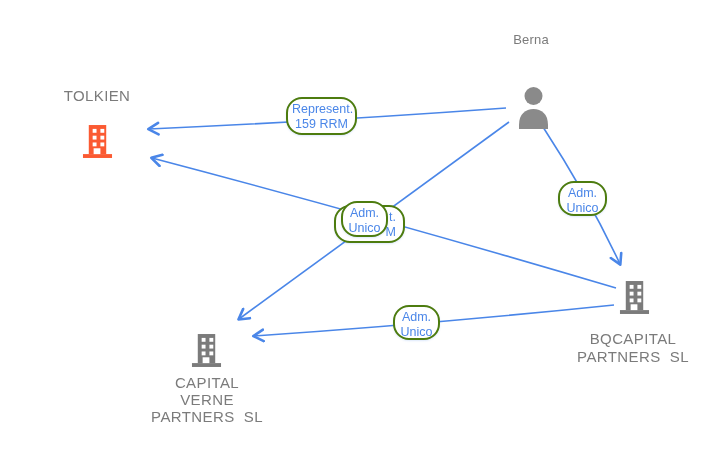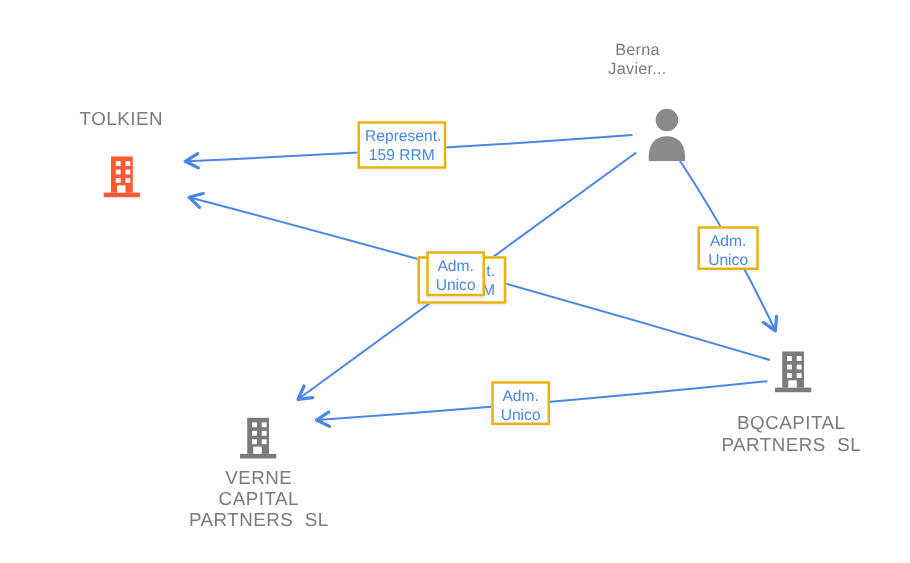--- a/index.html
+++ b/index.html
@@ -9,21 +9,21 @@
   }
   svg.edges{position:absolute;left:0;top:0;z-index:1;}
   .node-label{
     position:absolute;text-align:center;color:#7b7b7b;
     font-size:15px;line-height:16px;letter-spacing:.4px;z-index:2;
   }
   .node-label .name-line{display:block;white-space:pre;}
   .person-label{font-size:13px;line-height:14.5px;letter-spacing:.2px;}
   .node-icon{position:absolute;z-index:2;cursor:pointer;}
   .elabel{
-    position:absolute;background:#ffffff;border:2px solid #eab308;border-radius:0;
+    position:absolute;background:#ffffff;border:2px solid #4d7c0f;border-radius:16px;
     color:#4a86e8;font-size:12.5px;line-height:15px;text-align:center;
     padding:3px 4px 0 4px;box-sizing:border-box;
     box-shadow:0 1px 2px rgba(74,134,232,.18);
   }
   .elabel span{display:block;white-space:pre;}
   #lbl-represent{left:286px;top:97px;width:71px;height:38px;z-index:3;}
   #lbl-back{left:334px;top:205px;width:71px;height:38px;text-align:right;padding-right:7px;z-index:3;}
   #lbl-adm-mid{left:341px;top:201px;width:47px;height:36px;z-index:4;}
   #lbl-adm-right{left:558px;top:181px;width:49px;height:35px;z-index:3;}
   #lbl-adm-bottom{left:393px;top:305px;width:47px;height:35px;z-index:3;}
@@ -48,23 +48,22 @@
     </defs>
     <g fill="none" stroke="#4a86e8" stroke-width="1.6">
       <path d="M506,108 Q330,121 149,129" marker-end="url(#arrow)"></path>
       <path d="M616,288 Q380,218 152,158" marker-end="url(#arrow)"></path>
       <path d="M509,122 Q370,224 239,319" marker-end="url(#arrow)"></path>
       <path d="M614,305 Q430,324 254,336" marker-end="url(#arrow)"></path>
       <path d="M543,127 Q588,196 620,264" marker-end="url(#arrow)"></path>
     </g>
   </svg>
 
-  <div class="node-label person-label" style="left:450px;top:33px;width:120px;">
+  <div class="node-label person-label" style="left:471px;top:33px;width:120px;">
     <span class="name-line">Berna</span>
-    <span class="name-line">Javier...</span>
   </div>
   <svg class="node-icon" style="left:517px;top:85px;" width="33" height="44" viewBox="0 0 33 44">
     <circle cx="16.5" cy="11" r="9" fill="#8a8a8a"></circle>
     <path d="M2,44 L2,40 C2,29 8.5,24 16.5,24 C24.5,24 31,29 31,40 L31,44 Z" fill="#8a8a8a"></path>
   </svg>
 
   <div class="node-label" style="left:27px;top:88px;width:140px;">
     <span class="name-line">TOLKIEN</span>
   </div>
   <svg class="node-icon" style="left:82px;top:125px;" width="31" height="33" viewBox="0 0 32 34">
@@ -112,22 +111,22 @@
       <rect x="11" y="4" width="4" height="4"></rect>
         <rect x="19" y="4" width="4" height="4"></rect>
       <rect x="11" y="11" width="4" height="4"></rect>
         <rect x="19" y="11" width="4" height="4"></rect>
       <rect x="11" y="18" width="4" height="4"></rect>
         <rect x="19" y="18" width="4" height="4"></rect>
       <rect x="12" y="24" width="7" height="6"></rect>
     </g>
   </svg>
   <div class="node-label" style="left:137px;top:374px;width:140px;line-height:17px;">
+    <span class="name-line">CAPITAL</span>
     <span class="name-line">VERNE</span>
-    <span class="name-line">CAPITAL</span>
     <span class="name-line">PARTNERS  SL</span>
   </div>
 
   <div class="elabel" id="lbl-represent">
     <span>Represent.</span>
     <span>159 RRM</span>
   </div>
 
   <div class="elabel" id="lbl-back">
     <span>t.</span>

